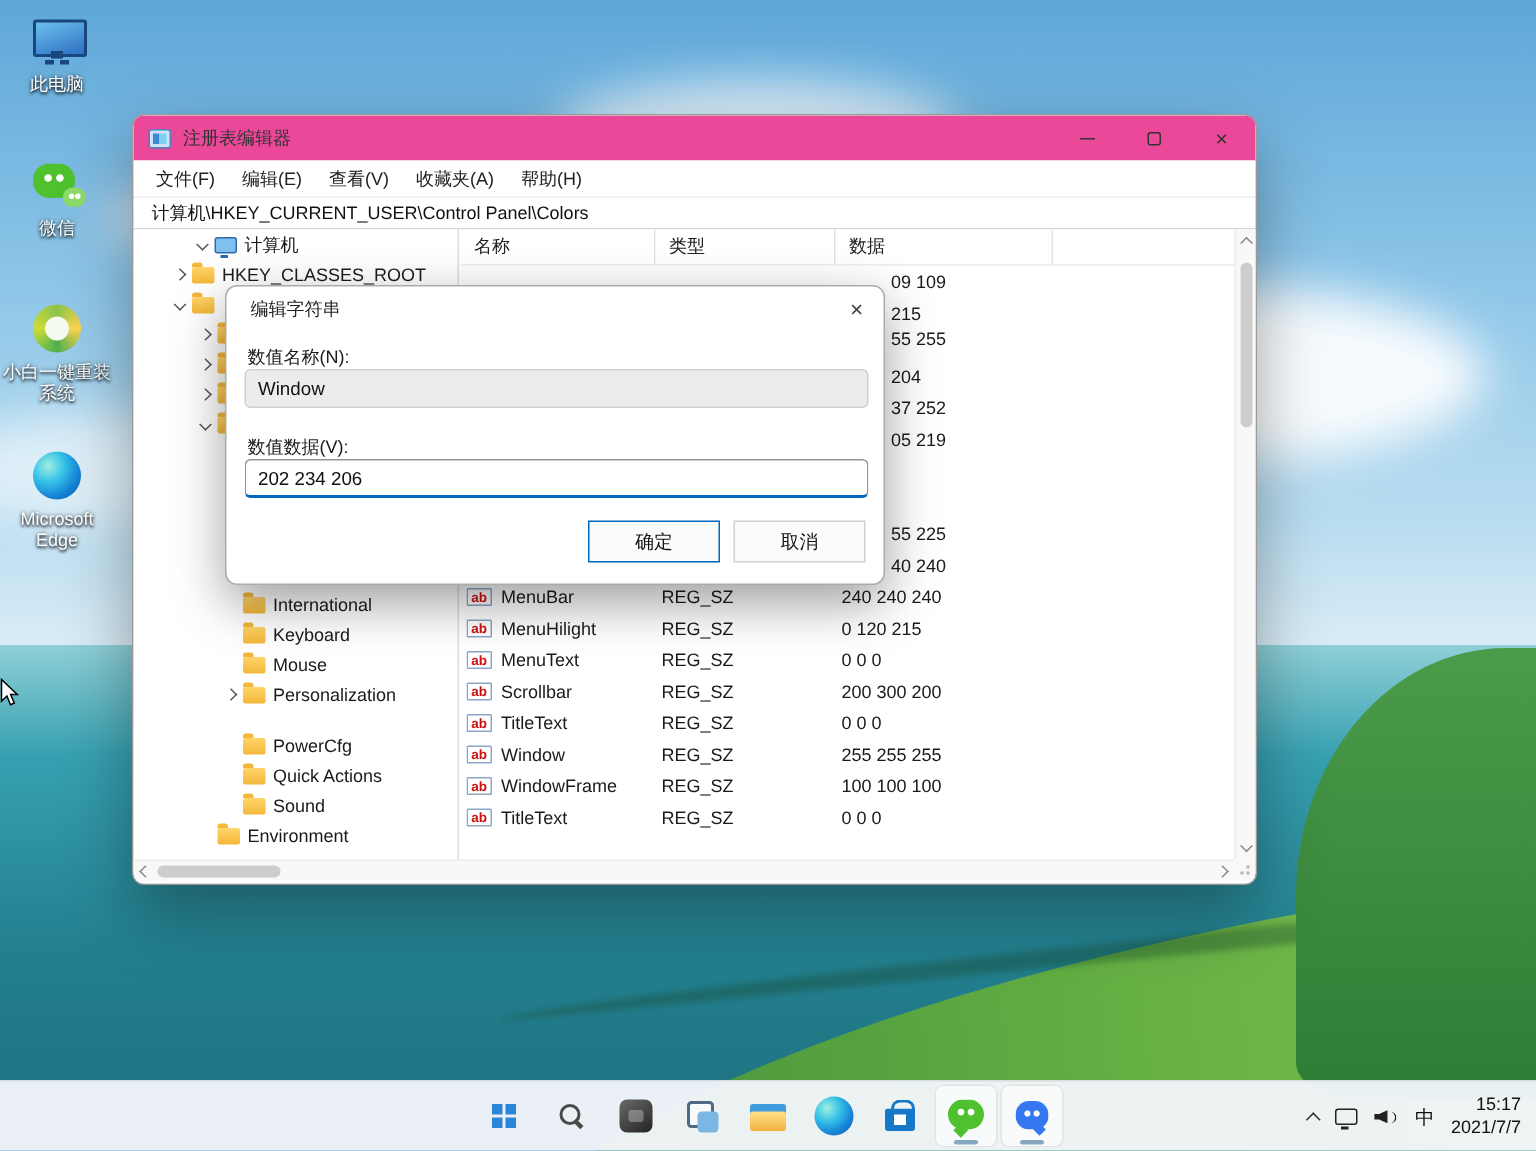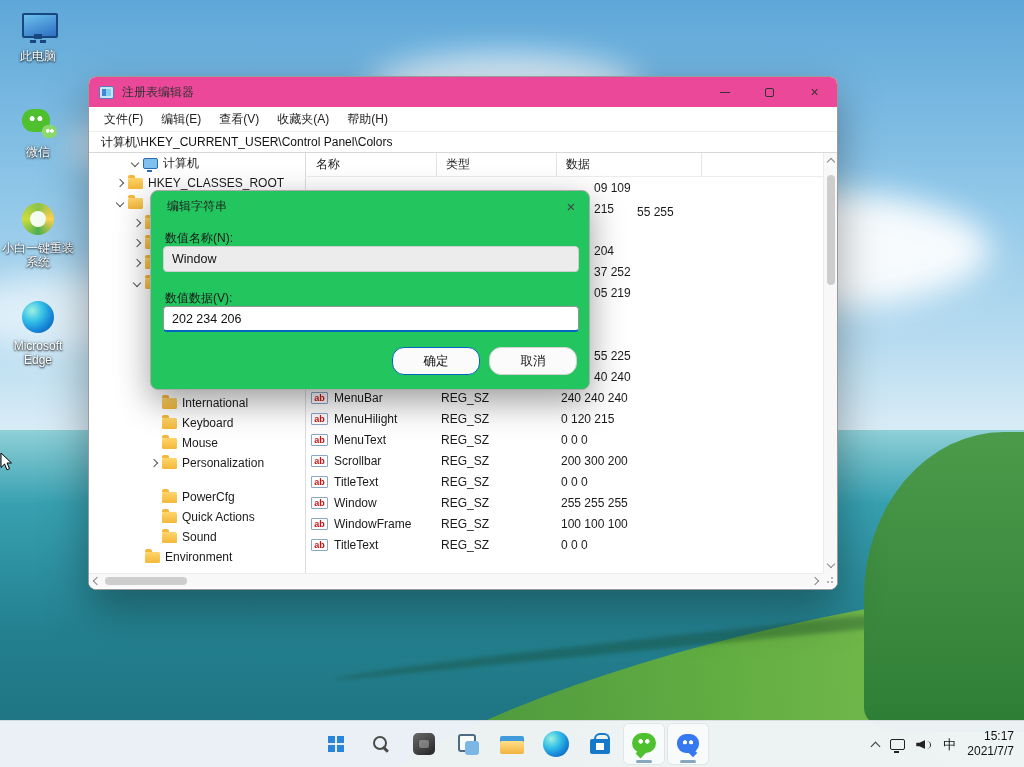--- a/index.html
+++ b/index.html
@@ -86,32 +86,32 @@
   .va-down{bottom:6px;transform:rotate(45deg)}
   .hscroll{position:absolute;left:0;top:420px;right:14px;height:14px;background:#f8f8f8;border-top:1px solid #ececec}
   .hthumb{position:absolute;left:16px;top:3px;width:82px;height:8px;background:#cdcdcd;border-radius:4px}
   .harrow{position:absolute;top:4px;width:6px;height:6px;border-right:1.3px solid #888;border-bottom:1.3px solid #888}
   .ha-left{left:5px;transform:rotate(135deg)}
   .ha-right{right:5px;transform:rotate(-45deg)}
   .corner{position:absolute;right:0;top:420px;width:14px;height:14px;background:#f8f8f8}
   .corner::before{content:"";position:absolute;right:4px;bottom:4px;width:2px;height:2px;background:#b5b5b5;box-shadow:0 -4px 0 #b5b5b5,-4px 0 0 #b5b5b5}
 
   
-  #dlg{position:absolute;left:150px;top:190px;width:440px;height:200px;background:#22c55e;border:1px solid #ababab;border-radius:8px;box-shadow:0 12px 34px rgba(0,0,0,.38);overflow:hidden;z-index:50}
+  #dlg{position:absolute;left:150px;top:190px;width:440px;height:200px;background:#ffffff;border:1px solid #ababab;border-radius:8px;box-shadow:0 12px 34px rgba(0,0,0,.38);overflow:hidden;z-index:50}
   .dlg-titlebar{height:30px;display:flex;align-items:center;padding-left:16px}
   .dlg-title{font-size:12px;color:#222}
   .dlg-close{margin-left:auto;width:36px;height:30px;display:flex;align-items:center;justify-content:center;font-size:15px;color:#444}
   .dlg-label{position:absolute;left:14px;font-size:12px;color:#1a1a1a}
   .lbl-name{top:39px}
   .lbl-data{top:99px}
   .dlg-field{position:absolute;left:12px;width:416px;height:26px;border-radius:4px;font-size:12.5px;padding:0 8px;color:#111;font-family:"Liberation Sans",sans-serif;outline:none}
   .fld-name{top:55px;background:#ececec;border:1px solid #cfcfcf}
   .fld-data{top:115px;background:#fff;border:1px solid #949494;border-bottom:2px solid #0067c0}
   .dlg-buttons{position:absolute;right:12px;top:156px;display:flex;gap:9px}
-  .dlg-btn{width:88px;height:28px;border-radius:12px;font-size:12.5px;color:#111;background:#fbfbfb;font-family:"Liberation Sans",sans-serif}
+  .dlg-btn{width:88px;height:28px;border-radius:0;font-size:12.5px;color:#111;background:#fbfbfb;font-family:"Liberation Sans",sans-serif}
   .btn-ok{border:1px solid #0067c0}
   .btn-cancel{border:1px solid #d2d2d2}
 
   
   #taskbar{position:absolute;left:0;right:0;top:720px;height:47px;background:rgba(242,246,250,.96);border-top:1px solid rgba(110,130,145,.18);z-index:60}
   #tb-center{position:absolute;left:50%;top:3px;transform:translateX(-50%);display:flex;gap:4px}
   .tb-btn{width:40px;height:40px;border-radius:5px;position:relative}
   .tb-btn.running{background:rgba(255,255,255,.65);box-shadow:0 0 0 1px rgba(0,0,0,.05)}
   .tb-btn.running::after{content:"";position:absolute;bottom:1px;left:50%;transform:translateX(-50%);width:16px;height:3px;border-radius:2px;background:#86a8c0}
   .tb-art{width:40px;height:40px;position:relative}
@@ -400,21 +400,21 @@
                 <i class="ab">ab</i>
                 <span>TitleText</span>
               </span>
               <span>REG_SZ</span>
               <span>0 0 0</span>
             </div>
           </div>
         <div id="frag-layer">
             <span class="frag" style="top: 28px;">09 109</span>
             <span class="frag" style="top: 49px;">215</span>
-            <span class="frag" style="top: 52px; margin-left: 43px;">55 255</span>
+            <span class="frag" style="top: 66px;">55 255</span>
             <span class="frag" style="top: 91px;">204</span>
             <span class="frag" style="top: 112px;">37 252</span>
             <span class="frag" style="top: 133px;">05 219</span>
             <span class="frag" style="top: 196px;">55 225</span>
             <span class="frag" style="top: 217px;">40 240</span>
           </div>
       </div>
       <div class="vscroll" style="right:0">
         <i class="varrow va-up"></i>
         <div class="vthumb"></div>

